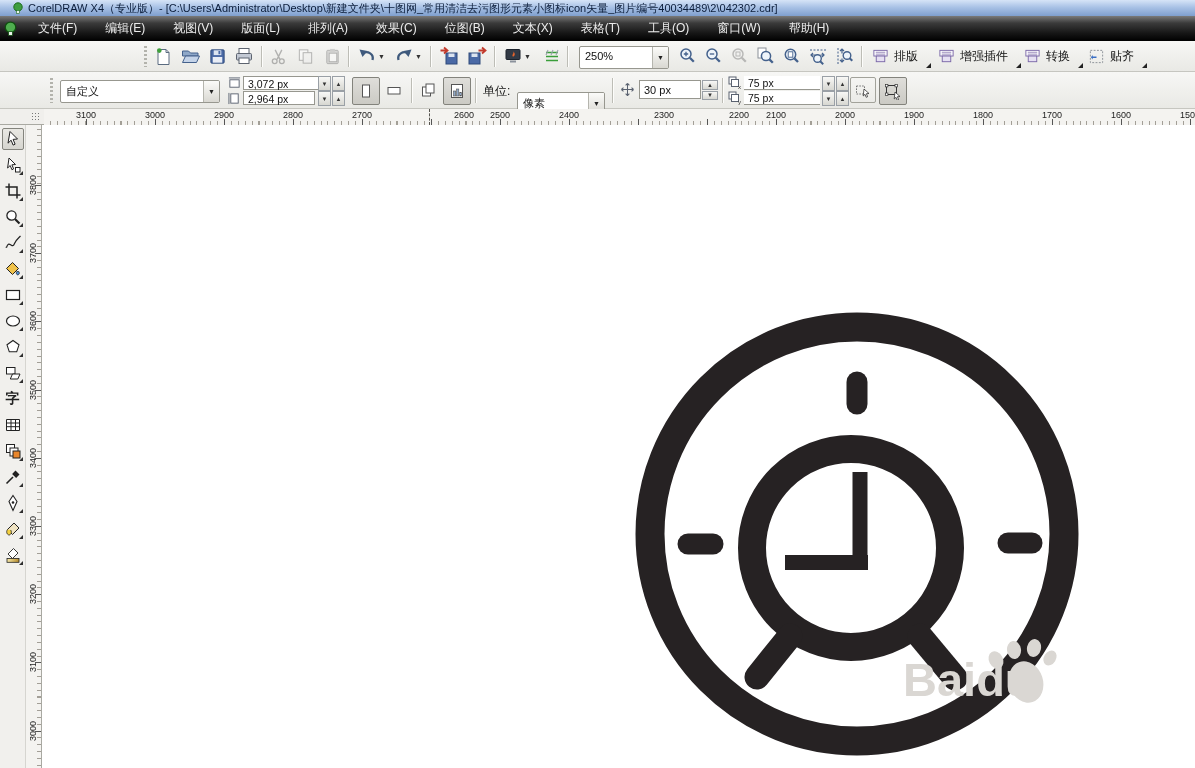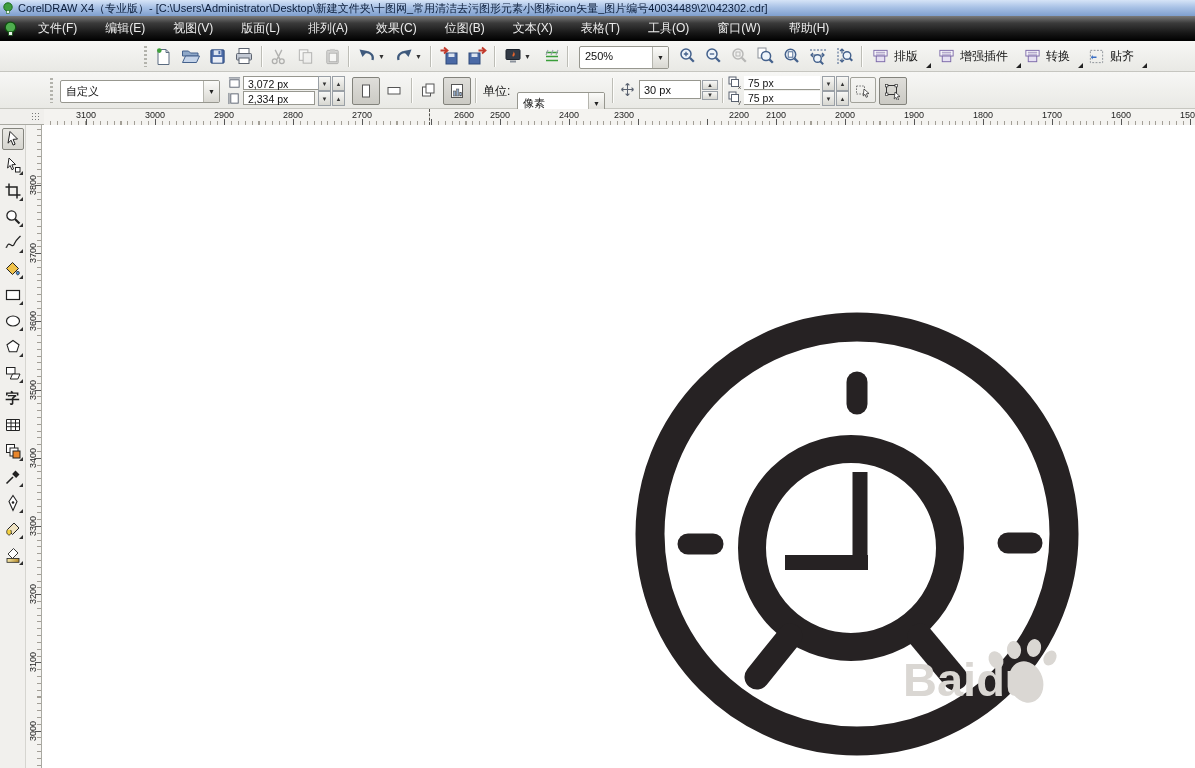--- a/index.html
+++ b/index.html
@@ -3,21 +3,21 @@
 <meta charset="utf-8">
 <style>
   html,body{margin:0;padding:0;}
   body{width:1195px;height:768px;position:relative;overflow:hidden;
        font-family:"Liberation Sans","DejaVu Sans",sans-serif;background:#f0efec;
        -webkit-font-smoothing:antialiased;}
   .abs{position:absolute;}
   
   #titlebar{left:0;top:0;width:1195px;height:16px;
     background:linear-gradient(#d6e4f7,#a9c2e6 45%,#7f9fce);
-    display:flex;align-items:center;gap:4px;padding-left:2px;box-sizing:border-box;}
+    display:flex;align-items:center;gap:4px;padding-left:12px;box-sizing:border-box;}
   #titlebar .ttext{font-size:11px;color:#0b1d3a;white-space:nowrap;overflow:hidden;}
   
   #menubar{left:0;top:16px;width:1195px;height:25px;
     background:linear-gradient(#7a7a7a 0%,#3b3b3b 28%,#151515 70%,#000);
     display:flex;align-items:center;color:#ececec;font-size:12px;}
   #menubar .appico{margin:0 6px 0 3px;}
   #menubar .mitem{padding:3px 14px;cursor:default;white-space:nowrap;}
   
   .bar{left:0;width:1195px;background:linear-gradient(#f7f7f5,#e9e9e5);
        border-bottom:1px solid #c6c6c0;box-sizing:border-box;}
@@ -322,21 +322,21 @@
   <div class="abs field" style="left:243px;top:4px;width:88px;height:14px;font-size:10.5px">3,072 px</div>
   <div class="abs sppair" style="left:318px;top:4px">
       <span class="sp">▼</span>
       <span class="sp">▲</span>
     </div>
 
   <svg class="abs" style="left:228px;top:20px" width="13" height="13" viewBox="0 0 14 14">
     <rect x="3" y="2" width="8" height="10" fill="#fff" stroke="#5a6270"></rect>
       <path d="M1 1v12" stroke="#5a6270"></path>
     </svg>
-  <div class="abs field" style="left:243px;top:19px;width:72px;height:14px;font-size:10.5px">2,334 px</div>
+  <div class="abs field" style="left:243px;top:19px;width:72px;height:14px;font-size:10.5px">2,964 px</div>
   <div class="abs sppair" style="left:318px;top:19px">
       <span class="sp">▼</span>
       <span class="sp">▲</span>
     </div>
 
   <div class="abs tbtn pressed" style="left:352px;top:5px;width:26px;height:26px">
     <svg width="16" height="16" viewBox="0 0 16 16">
       <rect x="4.5" y="2" width="7" height="12" fill="#fff" stroke="#555"></rect>
       </svg>
   </div>
@@ -433,21 +433,21 @@
     <div class="hlab" style="left: 293px;">2800</div>
     <i class="htick" style="left: 293px;"></i>
     <div class="hlab" style="left: 362px;">2700</div>
     <i class="htick" style="left: 362px;"></i>
     <div class="hlab" style="left: 431px; margin-left: 33px;">2600</div>
     <i class="htick" style="left: 431px;"></i>
     <div class="hlab" style="left: 500px;">2500</div>
     <i class="htick" style="left: 500px;"></i>
     <div class="hlab" style="left: 569px;">2400</div>
     <i class="htick" style="left: 569px;"></i>
-    <div class="hlab" style="left: 624px;">2300</div>
+    <div class="hlab" style="left: 664px;">2300</div>
     <i class="htick" style="left: 638px;"></i>
     <div class="hlab" style="left: 707px; margin-left: 32px;">2200</div>
     <i class="htick" style="left: 707px;"></i>
     <div class="hlab" style="left: 776px;">2100</div>
     <i class="htick" style="left: 776px;"></i>
     <div class="hlab" style="left: 845px;">2000</div>
     <i class="htick" style="left: 845px;"></i>
     <div class="hlab" style="left: 914px;">1900</div>
     <i class="htick" style="left: 914px;"></i>
     <div class="hlab" style="left: 983px;">1800</div>

